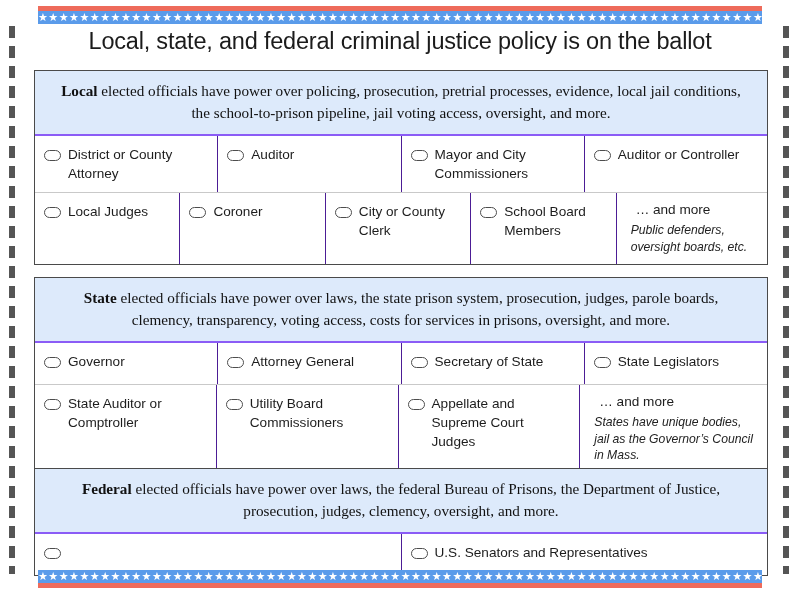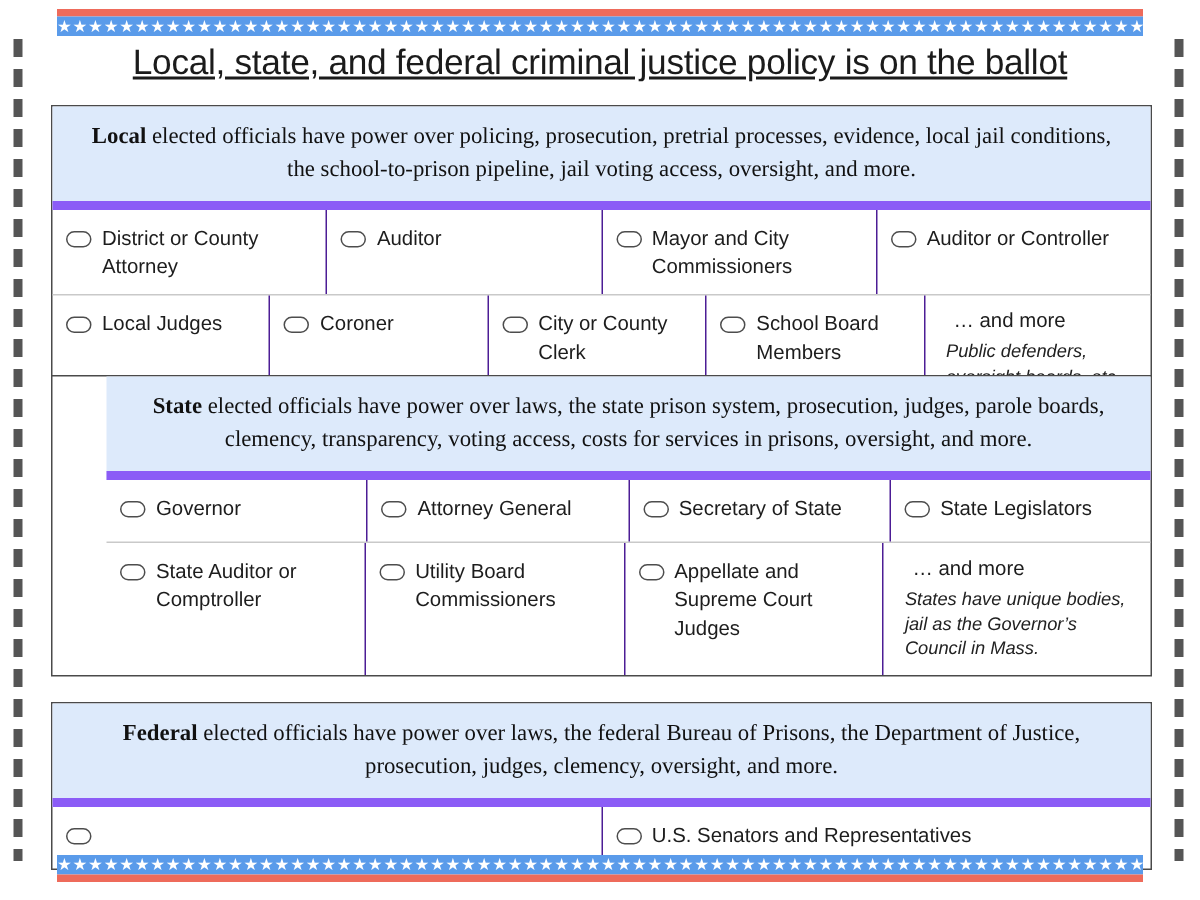--- a/index.html
+++ b/index.html
@@ -61,39 +61,38 @@
     position: absolute;
     top: 28px;
     left: 38px;
     width: 724px;
     text-align: center;
     font-size: 23.5px;
     color: #1b1b1b;
     font-family: "Liberation Sans", sans-serif;
     letter-spacing: -0.2px;
     white-space: nowrap;
-    text-decoration: underline;
   }
 
   
   .section {
     position: absolute;
     left: 34px;
     width: 734px;
     border: 1px solid #4a4a4a;
     box-sizing: border-box;
     background: #ffffff;
   }
   #section-local   { top: 70px;  }
-  #section-state   { top: 250px; padding-left: 36px; }
+  #section-state   { top: 277px; }
   #section-federal { top: 468px; }
 
   .section-header {
     background: #ddeafb;
-    border-bottom: 6px solid #8b5cf6;
+    border-bottom: 2px solid #8b5cf6;
     font-family: "Liberation Serif", serif;
     font-size: 15.2px;
     line-height: 22px;
     color: #111111;
     text-align: center;
     padding: 9px 26px 10px 26px;
     box-sizing: border-box;
   }
   .section-header b { font-weight: bold; }
 

